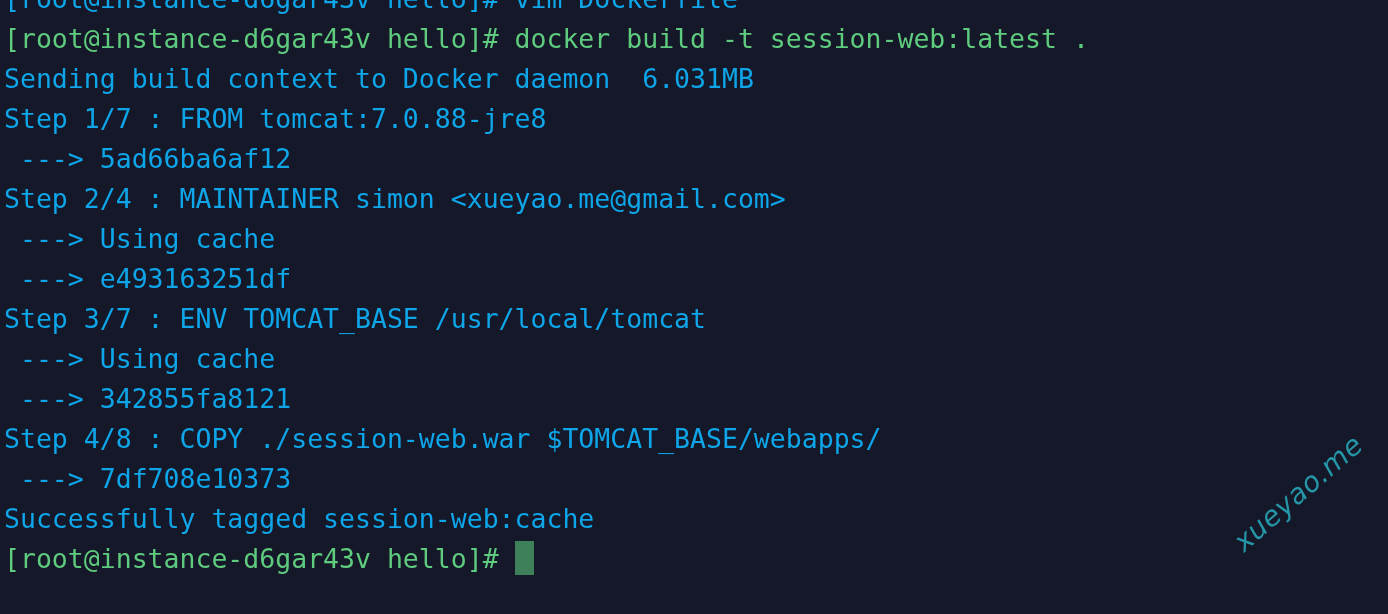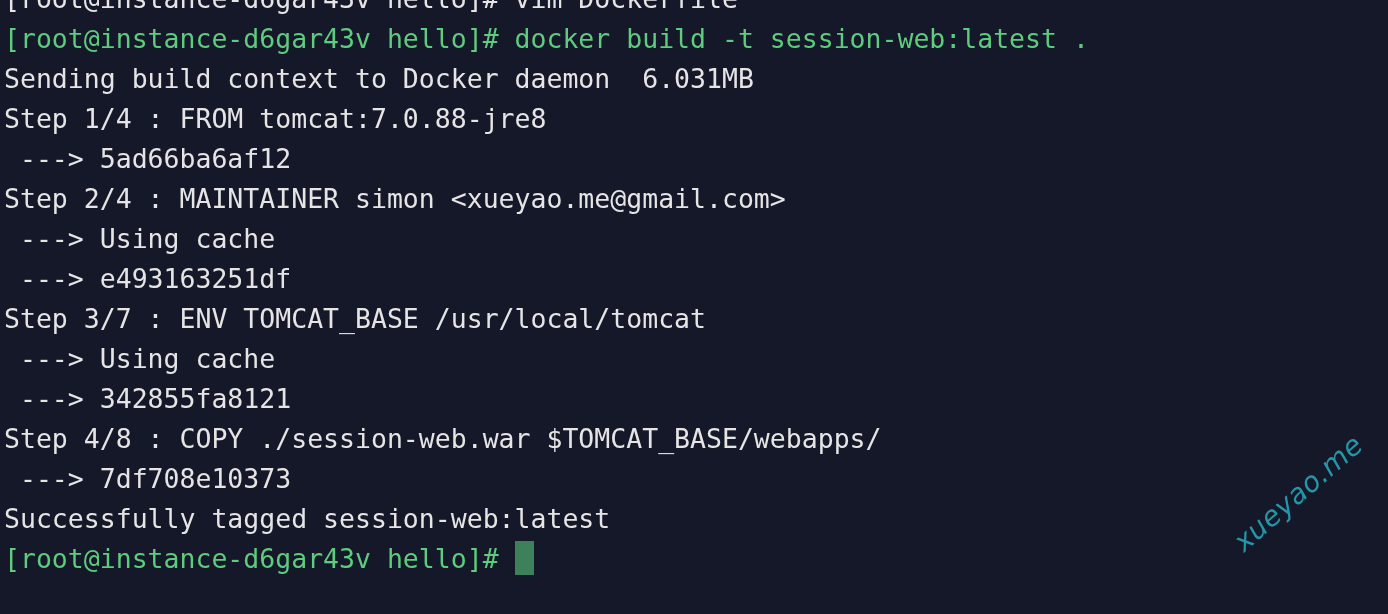--- a/index.html
+++ b/index.html
@@ -25,21 +25,21 @@
     left: 0;
     
     top: -21px;
     width: 100%;
     padding: 0;
   }
   .term-line {
     height: 40px;
     white-space: pre;
     padding-left: 4px;
-    color: #e5e5e5;
+    color: #0ea5e9;
   }
   .term-line.prompt-line {
     color: #5ecb7e;
   }
   .cursor-line {
     position: relative;
     height: 40px;
     white-space: pre;
     padding-left: 4px;
   }
@@ -76,31 +76,31 @@
 </style>
 </head>
 <body>
 
 <div id="terminal">
 
   <div id="scrollback">
     <div class="term-line">[root@instance-d6gar43v hello]# vim Dockerfile</div>
     <div class="term-line prompt-line">[root@instance-d6gar43v hello]# docker build -t session-web:latest .</div>
     <div class="term-line">Sending build context to Docker daemon  6.031MB</div>
-    <div class="term-line">Step 1/4 : FROM tomcat:7.0.88-jre8</div>
+    <div class="term-line">Step 1/7 : FROM tomcat:7.0.88-jre8</div>
     <div class="term-line"> ---&gt; 5ad66ba6af12</div>
     <div class="term-line">Step 2/4 : MAINTAINER simon &lt;xueyao.me@gmail.com&gt;</div>
     <div class="term-line"> ---&gt; Using cache</div>
     <div class="term-line"> ---&gt; e493163251df</div>
     <div class="term-line">Step 3/7 : ENV TOMCAT_BASE /usr/local/tomcat</div>
     <div class="term-line"> ---&gt; Using cache</div>
     <div class="term-line"> ---&gt; 342855fa8121</div>
     <div class="term-line">Step 4/8 : COPY ./session-web.war $TOMCAT_BASE/webapps/</div>
     <div class="term-line"> ---&gt; 7df708e10373</div>
-    <div class="term-line">Successfully tagged session-web:latest</div>
+    <div class="term-line">Successfully tagged session-web:cache</div>
     <div class="cursor-line"><span>[root@instance-d6gar43v hello]# </span><span class="cursor-block"></span></div>
   </div>
 
   <div id="watermark">
     <span class="wm-text">xueyao.me</span>
   </div>
 
 </div>
 
 </body></html>

